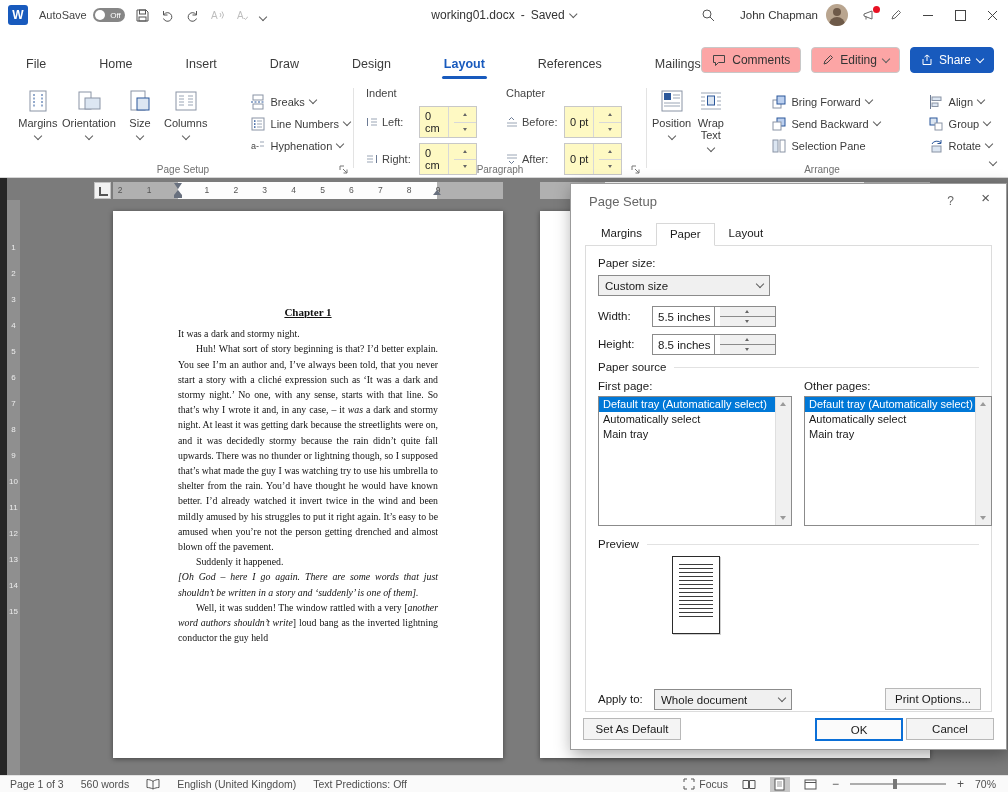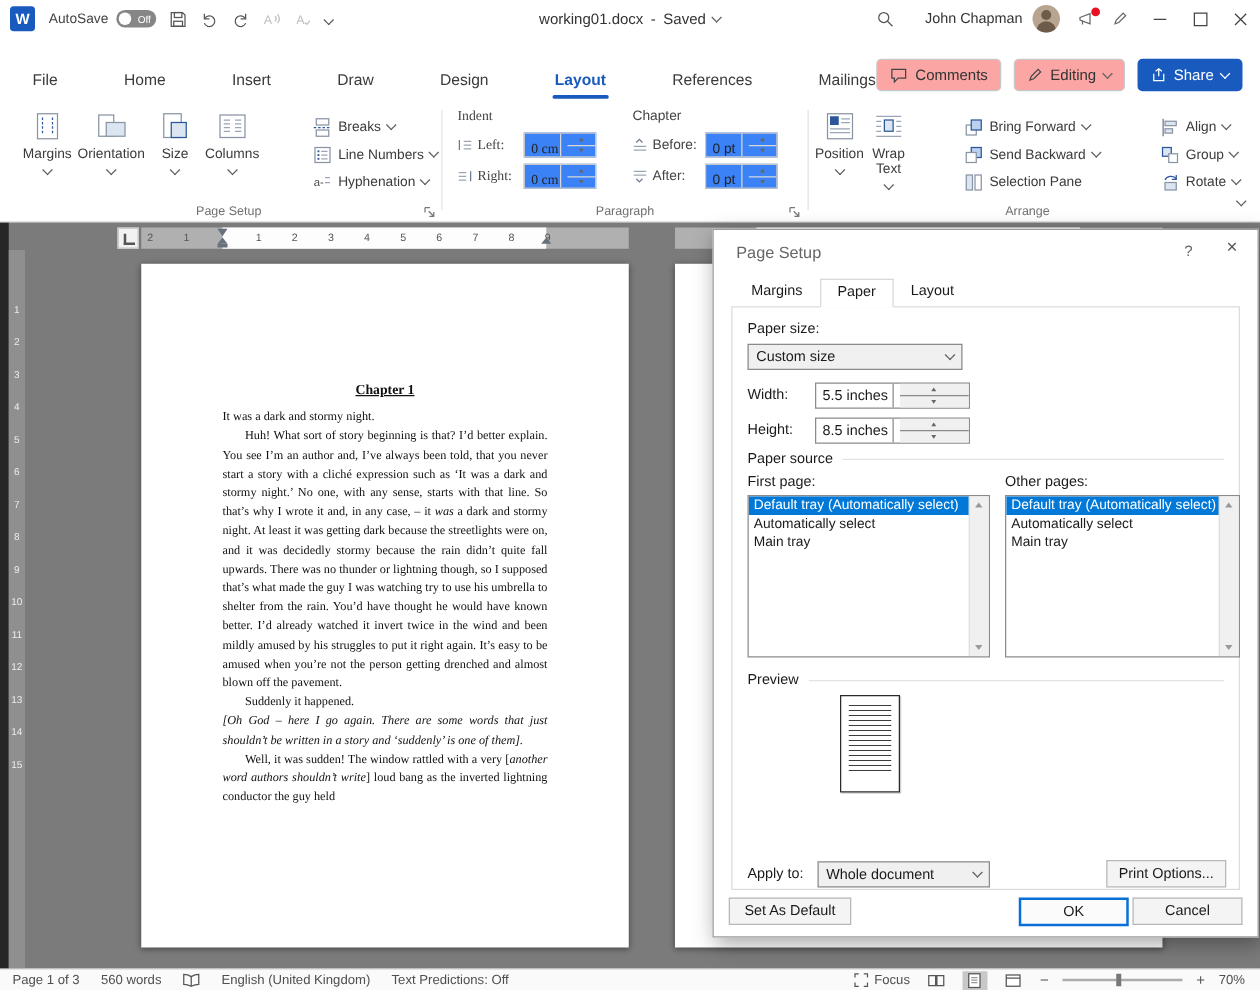--- a/index.html
+++ b/index.html
@@ -53,21 +53,21 @@
   .blabel{font-size:11px;color:#3b3b3b;margin-top:3px;line-height:12px;text-align:center;}
   .bigbtn .chev{margin-top:4px;}
   .smallcol{display:flex;flex-direction:column;gap:5px;padding-top:9px;margin-left:8px;}
   .smallbtn{display:flex;align-items:center;gap:5px;font-size:11px;color:#3b3b3b;height:17px;white-space:nowrap;margin-left:32px;}
   .launcher{position:absolute;right:3px;bottom:2px;}
   .pgcol{position:absolute;top:7px;}
   .pgheader{font-size:11px;color:#444;margin-bottom:7px;}
   .spinrow{display:flex;align-items:center;gap:4px;margin-bottom:5px;}
   .slabel{font-size:11px;color:#444;width:33px;}
   .slabel.w2{width:38px;}
-  .spininput{width:58px;height:20px;border:1px solid #c8c8c8;display:flex;align-items:flex-end;background:#3b82f6;font-size:11px;color:#222;box-sizing:border-box;}
+  .spininput{width:58px;height:32px;border:1px solid #c8c8c8;display:flex;align-items:center;background:#fef9c3;font-size:11px;color:#222;box-sizing:border-box;}
   .spininput>span{flex:1;padding-left:5px;}
   .spbtns{display:flex;flex-direction:column;width:13px;height:100%;border-left:1px solid #d8d8d8;}
   .spb{flex:1;display:flex;align-items:center;justify-content:center;}
   .spb+.spb{border-top:1px solid #d8d8d8;}
   .tup{border-left:2.5px solid transparent;border-right:2.5px solid transparent;border-bottom:3.5px solid #666;}
   .tdn{border-left:2.5px solid transparent;border-right:2.5px solid transparent;border-top:3.5px solid #666;}
   .collapse{position:absolute;right:12px;bottom:8px;}
 
   
   .canvas{position:absolute;top:178px;left:0;width:1008px;height:597px;background:#7b7b7b;overflow:hidden;}
@@ -391,21 +391,21 @@
           <svg width="11" height="11" viewBox="0 0 11 11">
             <path d="M2 2 h4 M2 2 v4" fill="none" stroke="#777"></path>
             <path d="M5 5 l4 4 M9 5.5 V9 H5.5" fill="none" stroke="#777"></path>
           </svg>
         </span>
     </div>
 
     <div class="vdiv" style="left:353px;"></div>
 
     <div class="group" style="left:356px;width:288px;">
-      <div class="pgcol" style="left:10px;font-family:Liberation Serif, serif;">
+      <div class="pgcol" style="left:10px;">
         <div class="pgheader">Indent</div>
         <div class="spinrow">
           <span>
               <svg width="12" height="12" viewBox="0 0 12 12">
                 <line x1="1.5" y1="2" x2="1.5" y2="10" stroke="#6b7a93"></line>
                 <g stroke="#9aa5b5">
                   <line x1="5" y1="3" x2="11" y2="3"></line>
                   <line x1="5" y1="6" x2="11" y2="6"></line>
                   <line x1="5" y1="9" x2="11" y2="9"></line>
                 </g>

